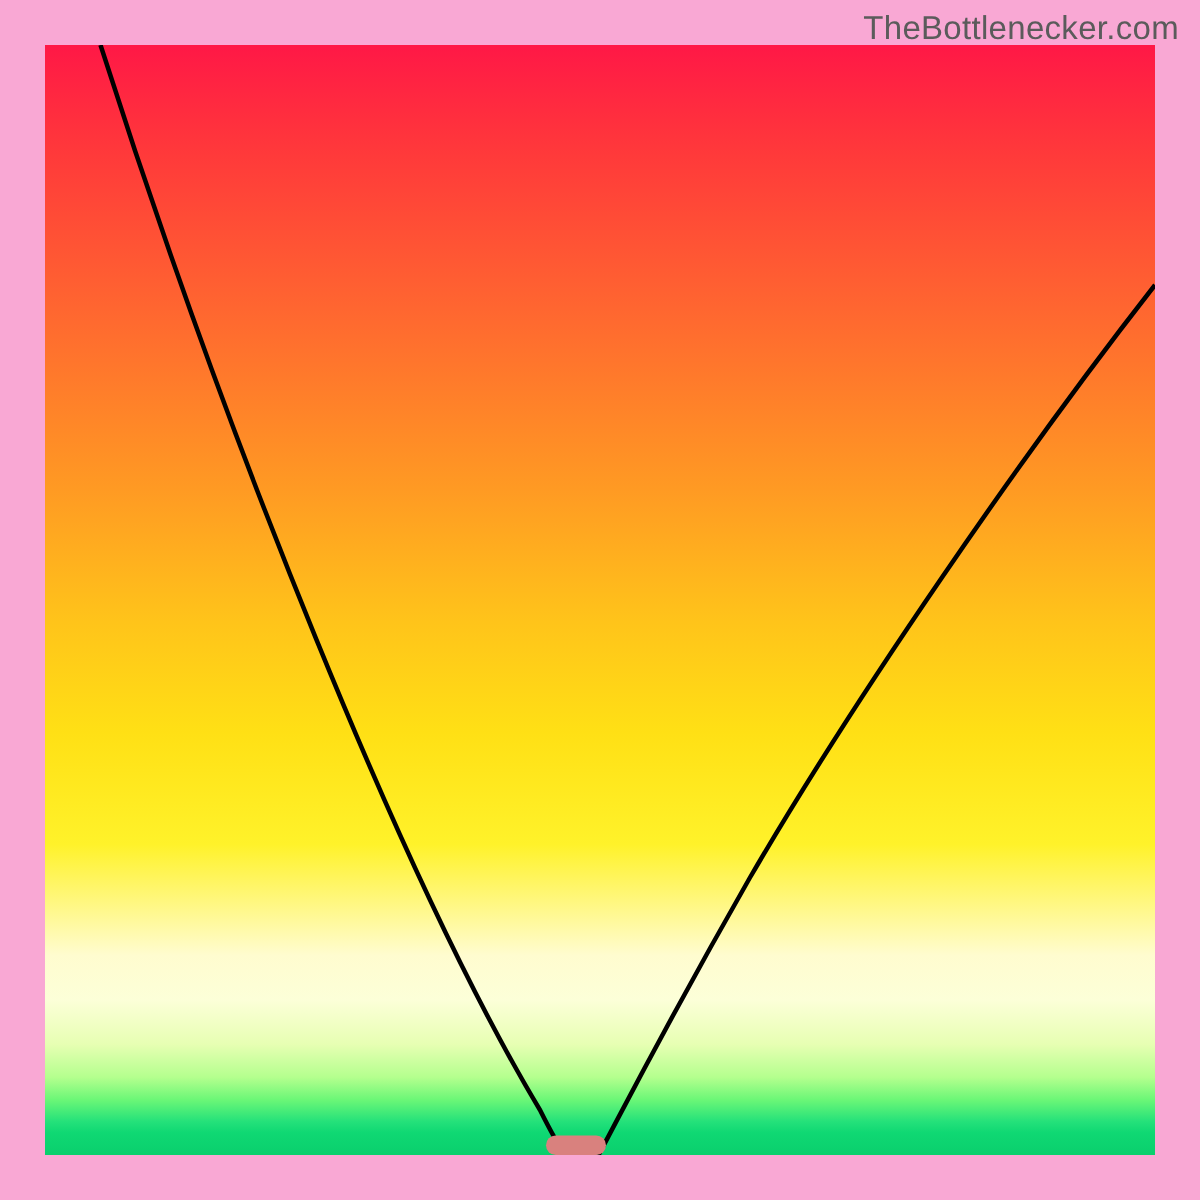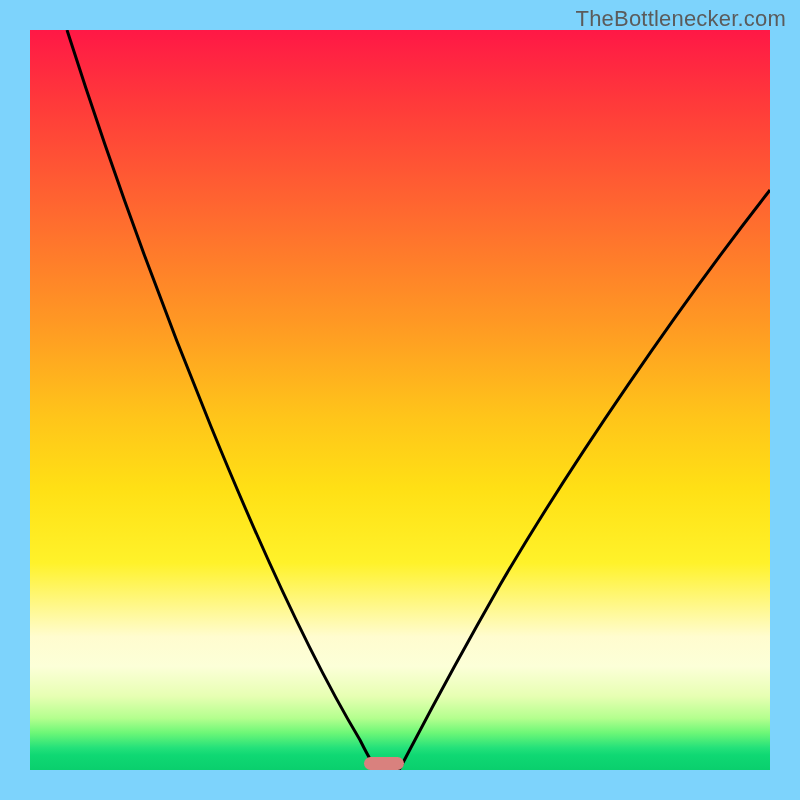--- a/index.html
+++ b/index.html
@@ -10,21 +10,21 @@
     background: #000;
     overflow: hidden;
     font-family: Arial, Helvetica, sans-serif;
   }
   .frame {
     position: absolute;
     left: 0;
     top: 0;
     width: 800px;
     height: 800px;
-    background: #7dd3fc;
+    background: #f9a8d4;
   }
   .plot-area {
     position: absolute;
     left: 30px;
     top: 30px;
     width: 740px;
     height: 740px;
     
     background: linear-gradient(to bottom,
       #ff1846 0%,

